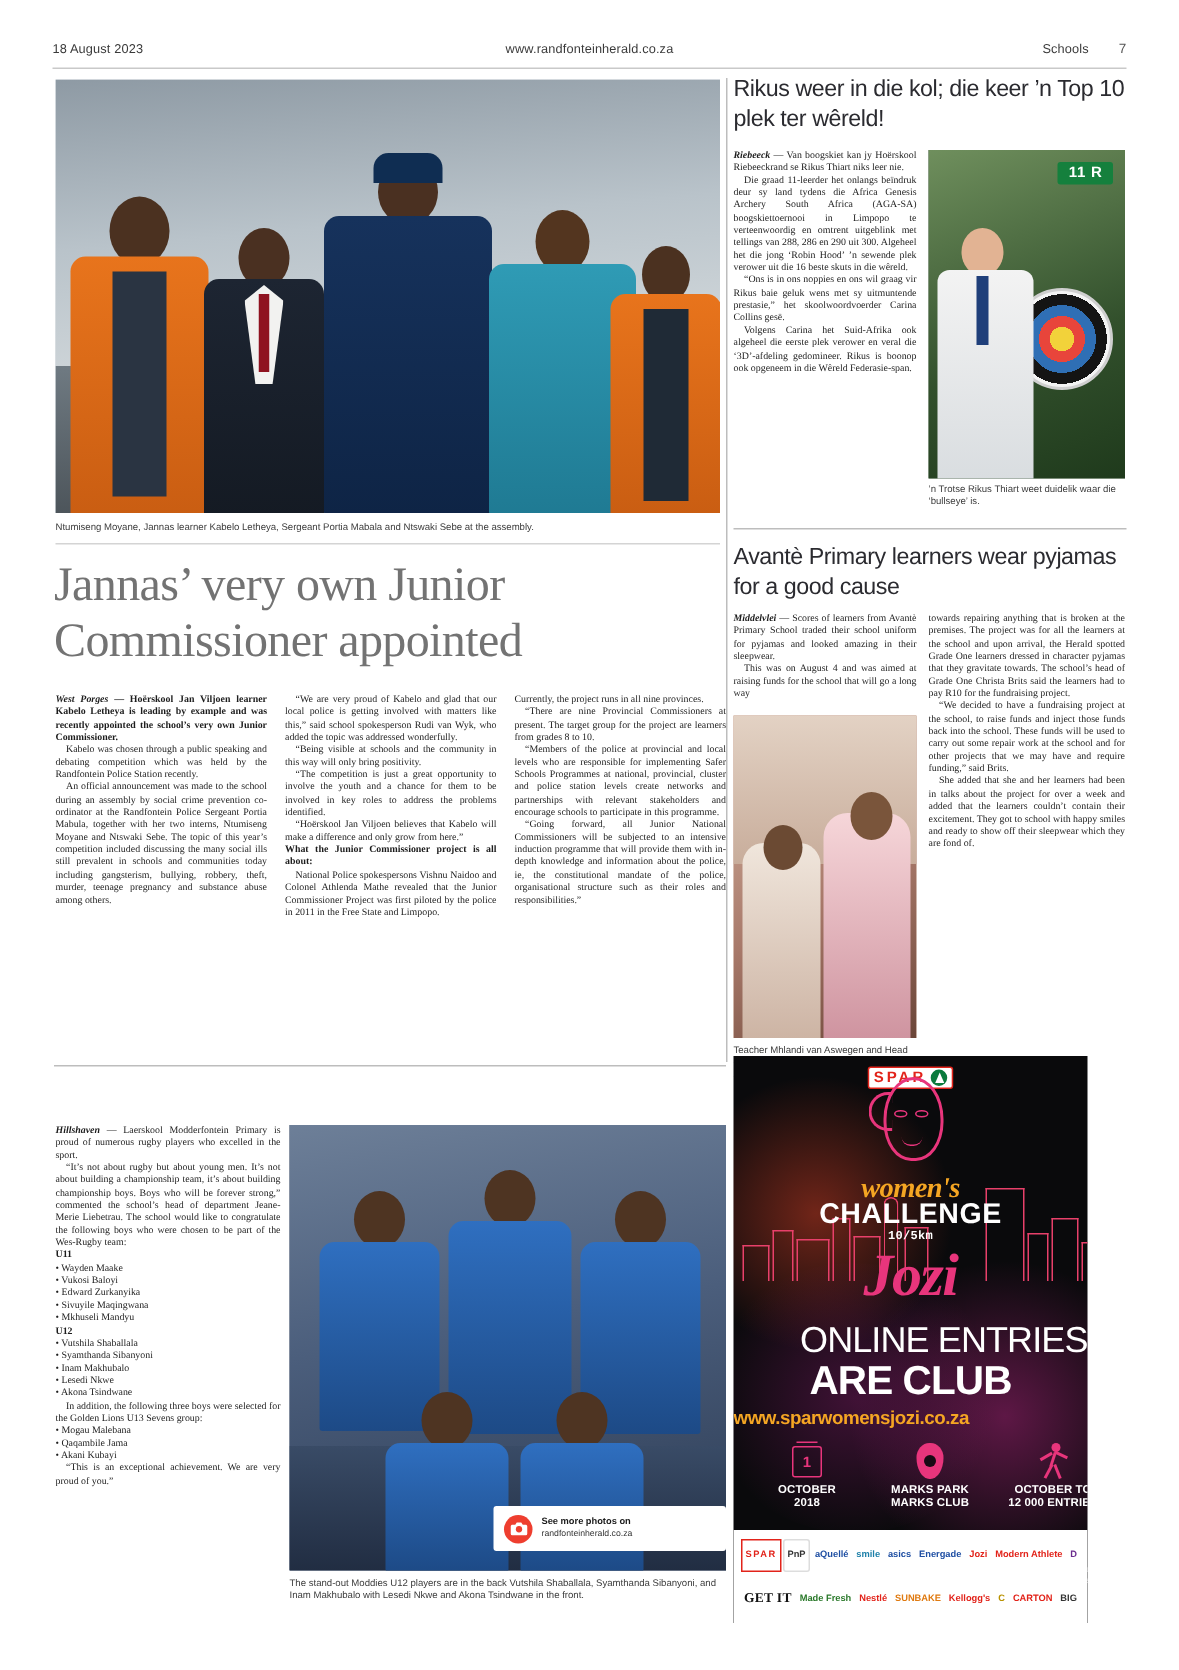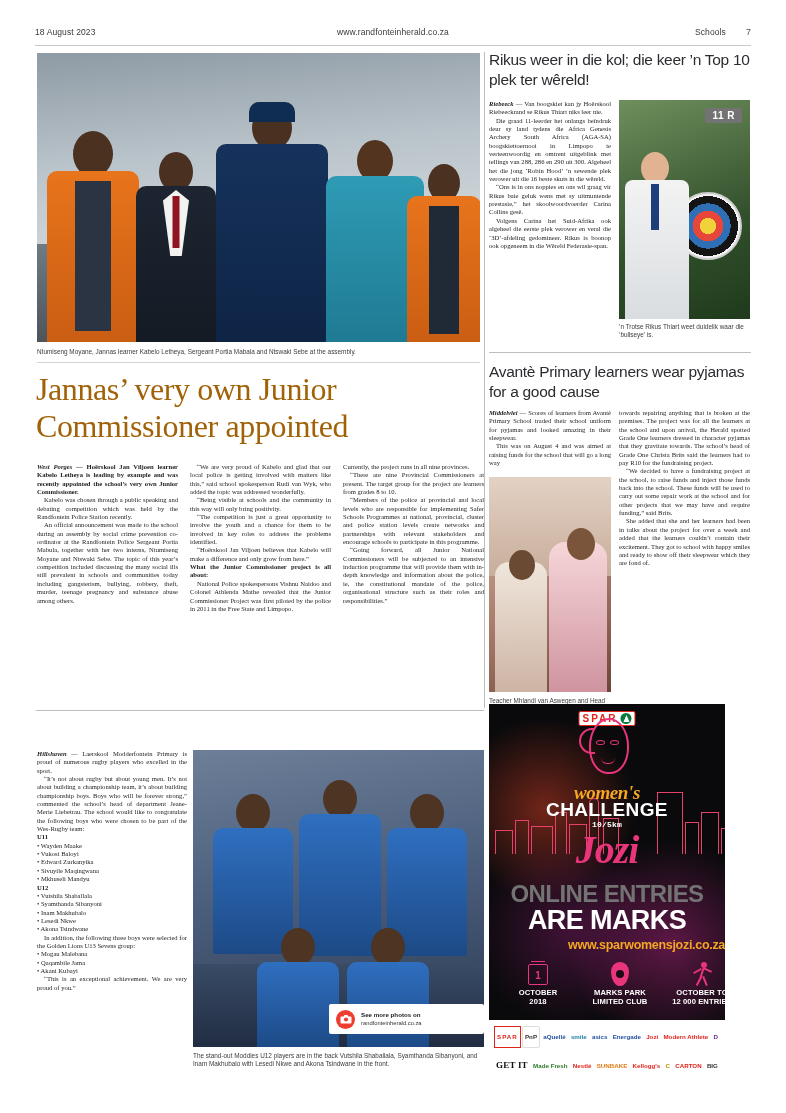--- a/index.html
+++ b/index.html
@@ -42,21 +42,21 @@
   .col-text p.bullet { text-indent: 0; }
   .col-text b.sub { font-weight: bold; }
 
   .caption {
     font-family: "Liberation Sans", sans-serif;
     font-size: 6.4px; line-height: 8.4px; color: #3c3c3c;
   }
 
   .headline-serif {
     font-family: "Liberation Serif", serif;
-    font-weight: 400; color: #a16207;
+    font-weight: 400; color: #737373;
     letter-spacing: -0.4px;
   }
   .headline-sans {
     font-family: "Liberation Sans", sans-serif;
     font-weight: 400; color: #2b2b30;
     letter-spacing: -0.3px;
   }
 
   
   .photo-main {
@@ -135,21 +135,21 @@
     background:
       radial-gradient(circle, #f2d23a 0 18%, #f2d23a 18%, #e8453b 18% 34%, #2f6fb5 34% 50%, #141414 50% 66%, #f3f3f3 66% 100%);
     border: 2px solid #cfcfcf;
   }
   .rikus-photo .man { position:absolute; left: 2px; top: 52px; width: 76px; height: 167px; }
   .rikus-photo .man .head { position:absolute; left:20px; top:0; width:28px; height:32px; border-radius:50%; background:#e2b393; }
   .rikus-photo .man .torso { position:absolute; left:4px; top:28px; width:64px; height:140px; background: linear-gradient(#f3f3f3,#d9dde0); border-radius:8px 8px 0 0;}
   .rikus-photo .man .tie { position:absolute; left:30px; top:32px; width:8px; height:46px; background:#1f3f7a; }
   .rikus-photo .badge {
     position:absolute; right:8px; top:8px; padding:2px 7px;
-    background:#737373; color:#fff; font-family:"Liberation Sans",sans-serif;
+    background:#15803d; color:#fff; font-family:"Liberation Sans",sans-serif;
     font-size:10px; font-weight:bold; border-radius:2px; letter-spacing:.5px;
   }
   .cap-rikus { position: absolute; left: 619px; top: 323px; width: 131px; }
 
   .hl-avante {
     position: absolute; left: 489px; top: 362px; width: 262px;
     font-size: 15.5px; line-height: 20px;
   }
   .avante-c1 { position: absolute; left: 489px; top: 409px; width: 122px; }
   .avante-c2 { position: absolute; left: 619px; top: 409px; width: 131px; }
@@ -276,33 +276,33 @@
     font-family:Liberation Mono, monospace; font-weight:bold;
     font-size: 8px; color:#ffffff; letter-spacing: .2px;
   }
   .ad-jozi {
     position:absolute; left:50%; transform:translateX(-50%); top:122px;
     font-family:"Liberation Serif", serif; font-style:italic; font-weight:bold;
     font-size: 40px; color:#e8357c; letter-spacing:-1px;
   }
   .ad-online {
     position:absolute; left:50%; transform:translateX(-50%); top:178px; width:100%;
-    text-align:center;
-    font-family:"Liberation Sans", sans-serif; font-weight:bold;
-    font-size: 24px; line-height: 24px; color:#737373; letter-spacing:-.6px;
+    text-align:right;
+    font-family:"Liberation Sans", sans-serif; font-weight:normal;
+    font-size: 24px; line-height: 24px; color:#ffffff; letter-spacing:-.6px;
   }
   .ad-open {
     position:absolute; left:50%; transform:translateX(-50%); top:202px; width:100%;
     text-align:center;
     font-family:"Liberation Sans", sans-serif; font-weight:bold;
     font-size: 27px; line-height: 28px; color:#fff; letter-spacing:-.6px;
   }
   .ad-url {
     position:absolute; left:50%; transform:translateX(-50%); top:234px; width:100%;
-    text-align:right;
+    text-align:left;
     font-family:"Liberation Sans", sans-serif; font-weight:bold;
     font-size: 12.5px; color:#f5a623; letter-spacing:-.3px;
   }
   .ad-info {
     position:absolute; left:10px; top:256px; width: 242px;
     display:flex; justify-content:space-between; text-align:center;
   }
   .ad-info .it { width: 78px; }
   .ad-info .ico { height: 28px; display:flex; align-items:center; justify-content:center; }
   .ad-info .lbl {
@@ -599,37 +599,37 @@
       <div class="eye l"></div>
         <div class="eye r"></div>
         <div class="mouth"></div>
     </div>
     <div class="ad-womens">women's</div>
     <div class="ad-challenge">CHALLENGE</div>
     <div class="ad-dist">10/5km</div>
     <div class="ad-jozi">Jozi</div>
 
     <div class="ad-online">ONLINE ENTRIES</div>
-    <div class="ad-open">ARE MARKS</div>
+    <div class="ad-open">ARE CLUB</div>
     <div class="ad-url">www.sparwomensjozi.co.za</div>
 
     <div class="ad-info">
       <div class="it">
         <div class="ico">
             <div class="cal">
               <span>1</span>
             </div>
           </div>
         <div class="lbl"><span>OCTOBER</span><br><span>2018</span></div>
       </div>
       <div class="it">
         <div class="ico">
             <div class="pin"></div>
           </div>
-        <div class="lbl"><span>MARKS PARK</span><br><span>LIMITED CLUB</span></div>
+        <div class="lbl"><span>MARKS PARK</span><br><span>MARKS CLUB</span></div>
       </div>
       <div class="it">
         <div class="ico">
           <div class="runner">
             <i class="hd"></i>
               <i class="tr"></i>
               <i class="a1"></i>
               <i class="a2"></i>
               <i class="l1"></i>
               <i class="l2"></i>

